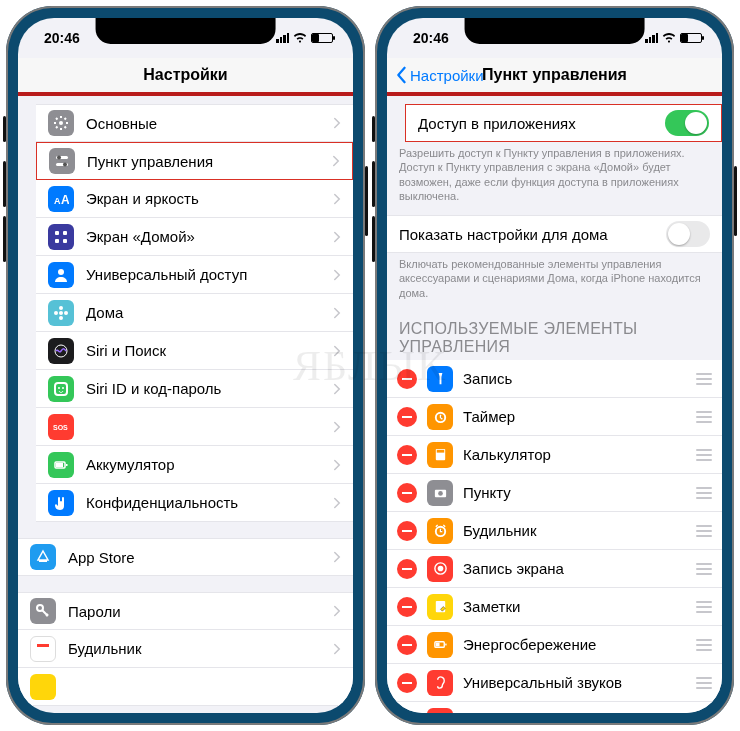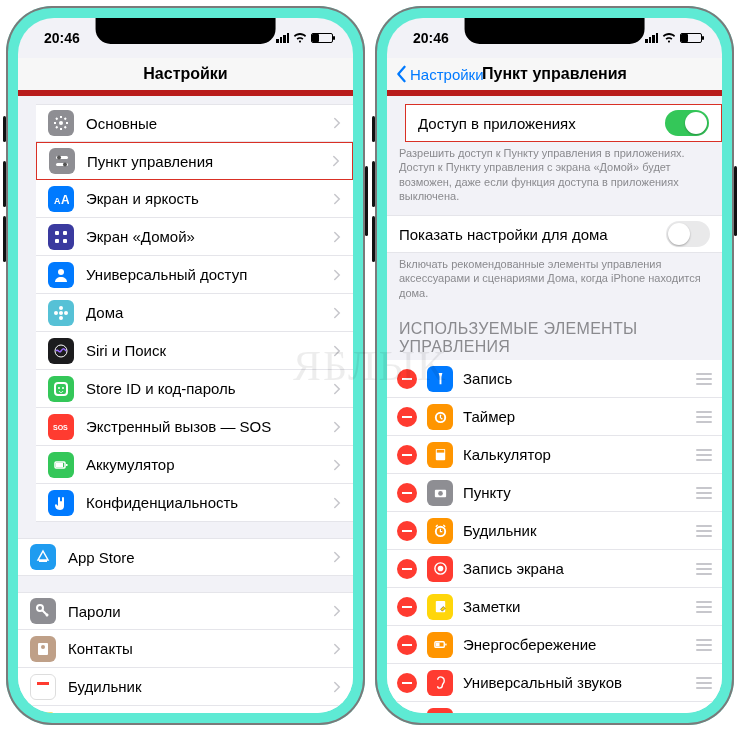--- a/index.html
+++ b/index.html
@@ -10,21 +10,21 @@
     height: 731px;
     display: flex;
     gap: 10px;
     padding: 6px;
     font-family: -apple-system, "Helvetica Neue", Arial, sans-serif;
     position: relative;
   }
   
   .phone {
     flex: 1;
-    background: #5eead4;
+    background: #0c4a6e;
     border-radius: 46px;
     padding: 12px;
     position: relative;
     box-shadow: inset 0 0 0 2px #7a7a7a;
   }
   .side-btn { position:absolute; background:#111; border-radius:2px; }
   .sb-left1 { left:-3px; top:110px; width:3px; height:26px; }
   .sb-left2 { left:-3px; top:155px; width:3px; height:46px; }
   .sb-left3 { left:-3px; top:210px; width:3px; height:46px; }
   .sb-right { right:-3px; top:160px; width:3px; height:70px; }
@@ -57,21 +57,21 @@
   .wifi { width:14px; height:11px; }
   .batt {
     width:22px; height:10px; border:1px solid #000; border-radius:2px;
     position:relative;
   }
   .batt::after { content:''; position:absolute; right:-3px; top:2px; width:2px; height:4px; background:#000; border-radius:1px;}
   .batt i { display:block; width:35%; height:100%; background:#000; border-radius:1px;}
   
   .navbar {
     height:38px; display:flex; align-items:center; justify-content:center;
-    position:relative; background:#f7f7f7; border-bottom:6px solid #b91c1c;
+    position:relative; background:#f7f7f7; border-bottom:4px solid #b91c1c;
   }
   .nav-title { font-size:16px; font-weight:600; }
   .nav-back {
     position:absolute; left:8px; display:flex; align-items:center;
     color:#007aff; font-size:15px;
   }
   .nav-back svg { width:12px; height:18px; margin-right:3px; }
   .content { height:calc(100% - 78px); overflow:hidden; }
   
   .group { margin:16px 0 0; }
@@ -279,34 +279,33 @@
           </div>
           <div class="row">
             <div class="icon-app" style="background:#34c759">
               <svg viewBox="0 0 16 16">
                 <rect x="2" y="2" width="12" height="12" rx="3" fill="none" stroke="#fff" stroke-width="2"></rect>
                 <circle cx="6" cy="7" r="1" fill="#fff"></circle>
                 <circle cx="10" cy="7" r="1" fill="#fff"></circle>
                 <path d="M6 10c.5 1 1.5 1.5 2 1.5s1.5-.5 2-1.5" stroke="#fff" fill="none"></path>
               </svg>
             </div>
-            <span class="label">Store ID и код-пароль</span>
+            <span class="label">Siri ID и код-пароль</span>
             <span class="chev">
               <svg viewBox="0 0 10 16">
                 <path d="M2 2l6 6-6 6" stroke="#c7c7cc" stroke-width="2" fill="none" stroke-linecap="round"></path>
               </svg>
             </span>
           </div>
           <div class="row">
             <div class="icon-app" style="background:#ff3b30">
               <svg viewBox="0 0 16 16">
                 <text x="0" y="11" font-size="7" font-weight="700" fill="#fff">SOS</text>
               </svg>
             </div>
-            <span class="label">Экстренный вызов — SOS</span>
             <span class="chev">
               <svg viewBox="0 0 10 16">
                 <path d="M2 2l6 6-6 6" stroke="#c7c7cc" stroke-width="2" fill="none" stroke-linecap="round"></path>
               </svg>
             </span>
           </div>
           <div class="row">
             <div class="icon-app" style="background:#34c759">
               <svg viewBox="0 0 16 16">
                 <rect x="2" y="5" width="10" height="6" rx="1" fill="none" stroke="#fff" stroke-width="1.5"></rect>
@@ -353,34 +352,20 @@
         </div>
         <div class="group">
           <div class="row">
             <div class="icon-app" style="background:#8e8e93">
               <svg viewBox="0 0 16 16">
                 <circle cx="5" cy="5" r="3" fill="none" stroke="#fff" stroke-width="2"></circle>
                 <path d="M7 7l6 6M11 13l2-2" stroke="#fff" stroke-width="2"></path>
               </svg>
             </div>
             <span class="label">Пароли</span>
-            <span class="chev">
-              <svg viewBox="0 0 10 16">
-                <path d="M2 2l6 6-6 6" stroke="#c7c7cc" stroke-width="2" fill="none" stroke-linecap="round"></path>
-              </svg>
-            </span>
-          </div>
-          <div class="row">
-            <div class="icon-app" style="background:#bfa088">
-              <svg viewBox="0 0 16 16">
-                <rect x="3" y="2" width="10" height="12" rx="1" fill="#fff"></rect>
-                <circle cx="8" cy="6" r="2" fill="#bfa088"></circle>
-              </svg>
-            </div>
-            <span class="label">Контакты</span>
             <span class="chev">
               <svg viewBox="0 0 10 16">
                 <path d="M2 2l6 6-6 6" stroke="#c7c7cc" stroke-width="2" fill="none" stroke-linecap="round"></path>
               </svg>
             </span>
           </div>
           <div class="row">
             <div class="icon-app" style="background:#ffffff;border:1px solid #ddd">
               <svg viewBox="0 0 16 16">
                 <rect x="2" y="3" width="12" height="11" rx="1" fill="#fff"></rect>

